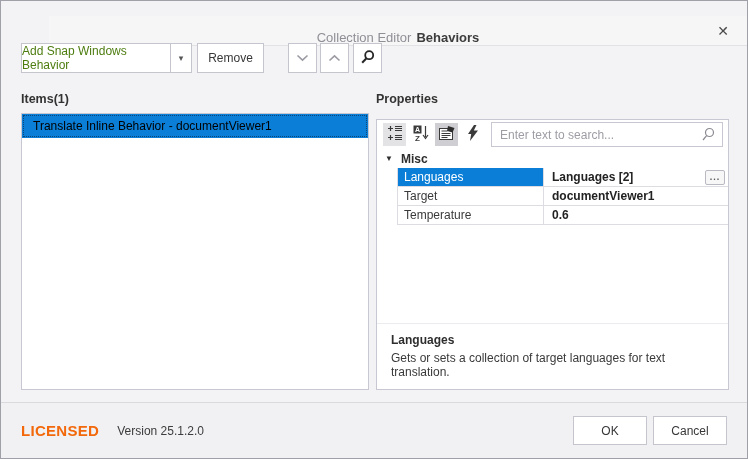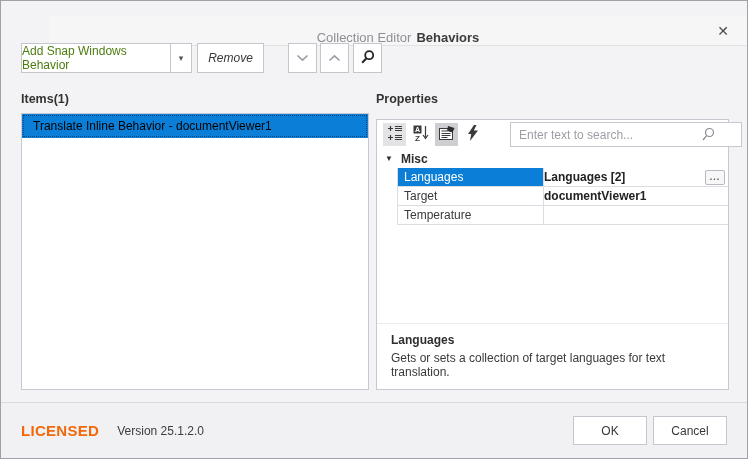--- a/index.html
+++ b/index.html
@@ -16,21 +16,21 @@
   .title-prefix{color:#8f8f96;font-size:13px;}
   .title-bold{color:#3c3c3c;font-weight:bold;font-size:13px;margin-left:5px;}
   .close-btn{position:absolute;right:10px;top:0;width:28px;height:30px;display:flex;
     align-items:center;justify-content:center;color:#4a4a4a;font-size:14px;cursor:default;}
   
   .btn{background:#fff;border:1px solid #c5c5ce;color:#373737;font-size:12px;
     display:flex;align-items:center;justify-content:center;cursor:default;}
   .split-btn{position:absolute;left:20px;top:42px;height:30px;display:flex;background:#fff;border:1px solid #c5c5ce;}
   .split-main{width:148px;display:flex;align-items:center;justify-content:center;font-size:12px;color:#4d7c0f;}
   .split-arrow{width:21px;border-left:1px solid #c5c5ce;display:flex;align-items:center;justify-content:center;color:#555;font-size:9px;}
-  .remove-btn{position:absolute;left:196px;top:42px;width:67px;height:30px;font-style:italic;}
+  .remove-btn{position:absolute;left:196px;top:42px;width:67px;height:30px;}
   .sq-btn{position:absolute;top:42px;width:29px;height:30px;}
   .btn-down{left:287px;}
   .btn-up{left:319px;}
   .btn-find{left:352px;}
   
   .section-label{position:absolute;font-weight:bold;font-size:12.5px;color:#333;}
   .items-label{left:20px;top:91px;}
   .props-label{left:375px;top:91px;}
   
   .listbox{position:absolute;left:20px;top:112px;width:348px;height:277px;background:#fff;border:1px solid #c8c8d2;}
@@ -38,31 +38,31 @@
     padding-left:11px;position:relative;}
   .list-item-selected .focus-rect{position:absolute;inset:1px;border:1px dotted rgba(10,40,70,.65);pointer-events:none;}
   
   .props-panel{position:absolute;left:375px;top:118px;width:353px;height:271px;background:#fff;border:1px solid #c8c8d2;}
   .pg-toolbar{display:flex;align-items:center;padding:3px 5px 3px 6px;height:29px;}
   .icon-btn{width:23px;height:23px;display:flex;align-items:center;justify-content:center;margin-right:3px;}
   .icon-btn.toggled{background:#e3e3e5;}
   .icon-btn.toggled-dark{background:#cfcfd3;}
   .search-wrap{flex:1;position:relative;margin-left:4px;}
   .search-input{width:100%;height:25px;border:1px solid #c8c8d2;padding:0 26px 0 8px;
-    font-family:inherit;font-size:12px;color:#3a3a3a;outline:none;background:#fff;margin-left:19px;}
+    font-family:inherit;font-size:12px;color:#3a3a3a;outline:none;background:#fff;}
   .search-input::placeholder{color:#9d9da5;}
   .search-glyph{position:absolute;right:7px;top:5px;}
   
   .pg-category{height:19px;display:flex;align-items:center;font-weight:bold;color:#2e2e2e;}
   .cat-arrow{width:24px;text-align:center;font-size:8px;color:#2e2e2e;}
   .pg-row{display:flex;height:19px;margin-left:20px;border-bottom:1px solid #dcdce2;border-left:1px solid #dcdce2;font-size:12px;}
   .pg-row:first-of-type{border-top:1px solid #dcdce2;}
   .pg-name{width:146px;display:flex;align-items:center;padding-left:6px;color:#3a3a3a;border-right:1px solid #dcdce2;}
   .pg-name.selected{background:#0b7fd8;color:#fff;}
-  .pg-value{flex:1;display:flex;align-items:center;padding-left:0;font-weight:bold;color:#222;position:relative;}
+  .pg-value{flex:1;display:flex;align-items:center;padding-left:8px;font-weight:bold;color:#222;position:relative;}
   .ellipsis-btn{position:absolute;right:3px;top:2px;width:20px;height:15px;background:#f7f7f8;
     border:1px solid #b9b9c2;border-radius:2px;font-size:9px;line-height:11px;color:#555;
     display:flex;align-items:center;justify-content:center;letter-spacing:1px;}
   
   .pg-desc{position:absolute;left:0;right:0;bottom:0;height:66px;border-top:1px solid #ececf0;padding:9px 14px;}
   .desc-title{font-weight:bold;color:#2e2e2e;margin-bottom:4px;}
   .desc-text{color:#3a3a3a;}
   
   .footer{position:absolute;left:0;right:0;bottom:0;height:56px;background:#f1f1f3;
     border-top:1px solid #d9d9de;display:flex;align-items:center;padding:0 20px;}
@@ -183,20 +183,23 @@
       </div>
     </div>
     <div class="pg-row">
       <div class="pg-name">Target</div>
       <div class="pg-value">
         <span>documentViewer1</span>
       </div>
     </div>
     <div class="pg-row">
       <div class="pg-name">Temperature</div>
+      <div class="pg-value">
+        <span>0.6</span>
+      </div>
     </div>
 
     <div class="pg-desc">
       <div class="desc-title">Languages</div>
       <div class="desc-text">Gets or sets a collection of target languages for text translation.</div>
     </div>
   </div>
 
   <div class="footer">
     <span class="licensed">LICENSED</span>

